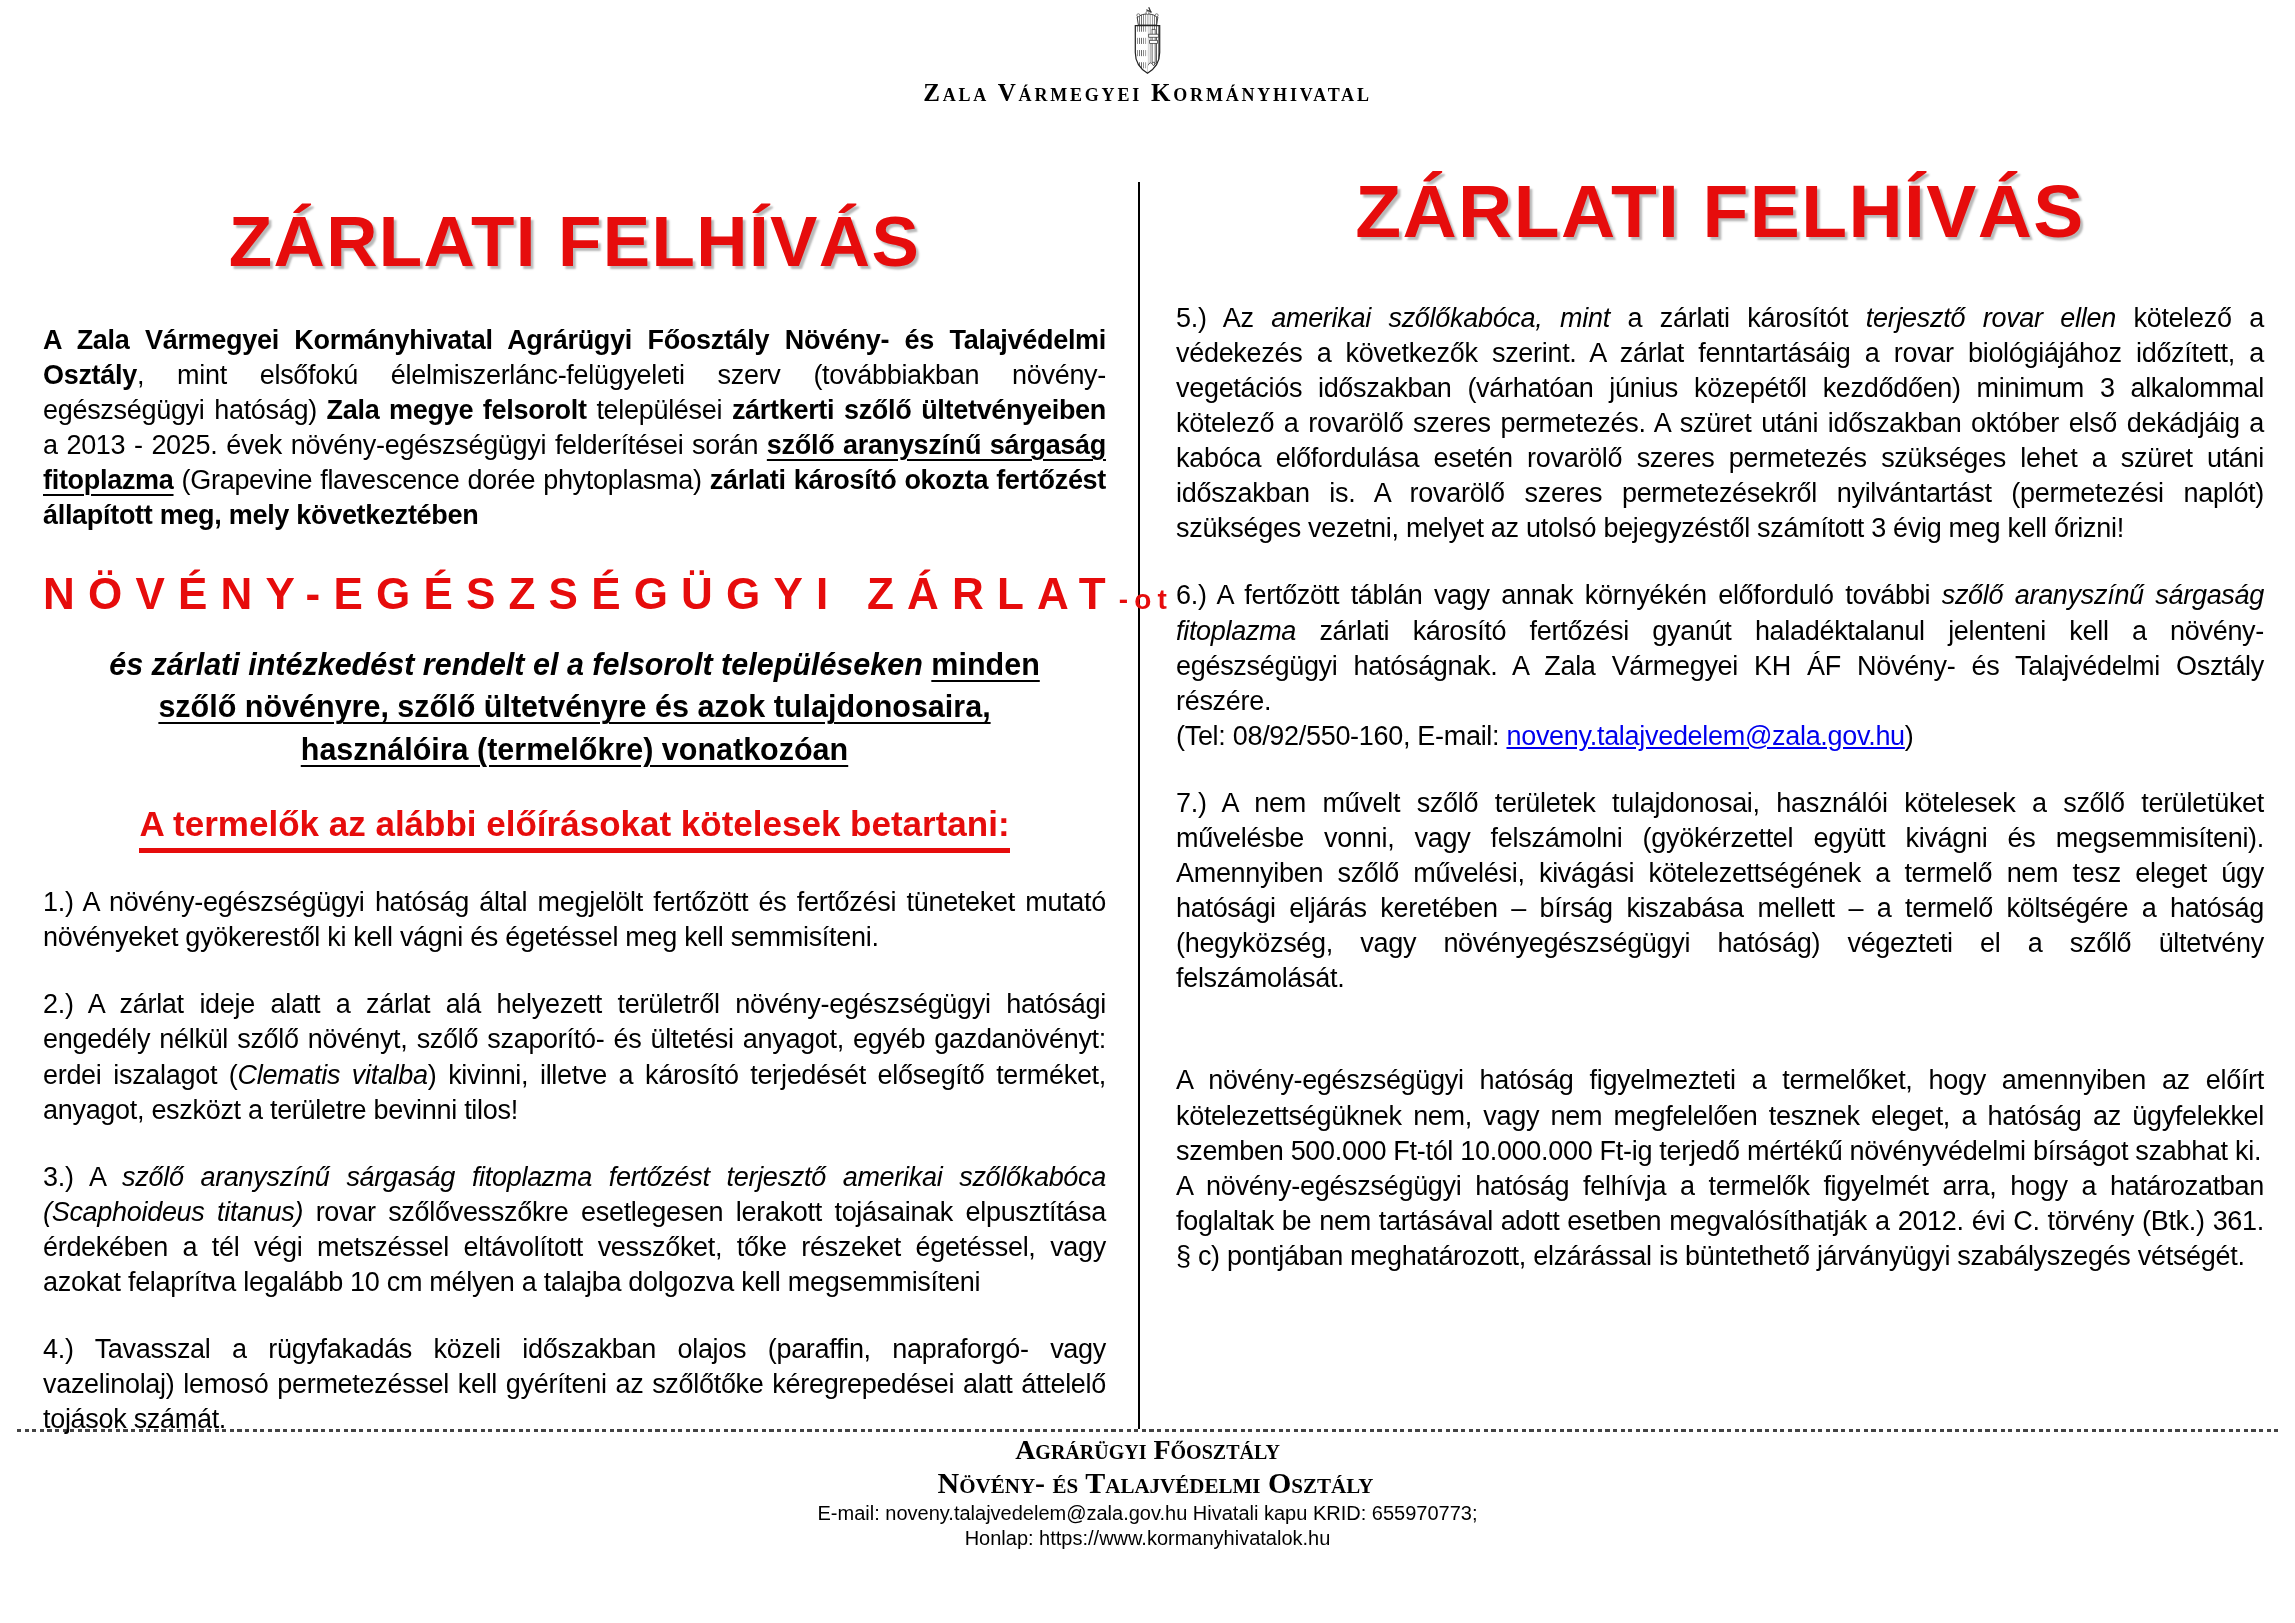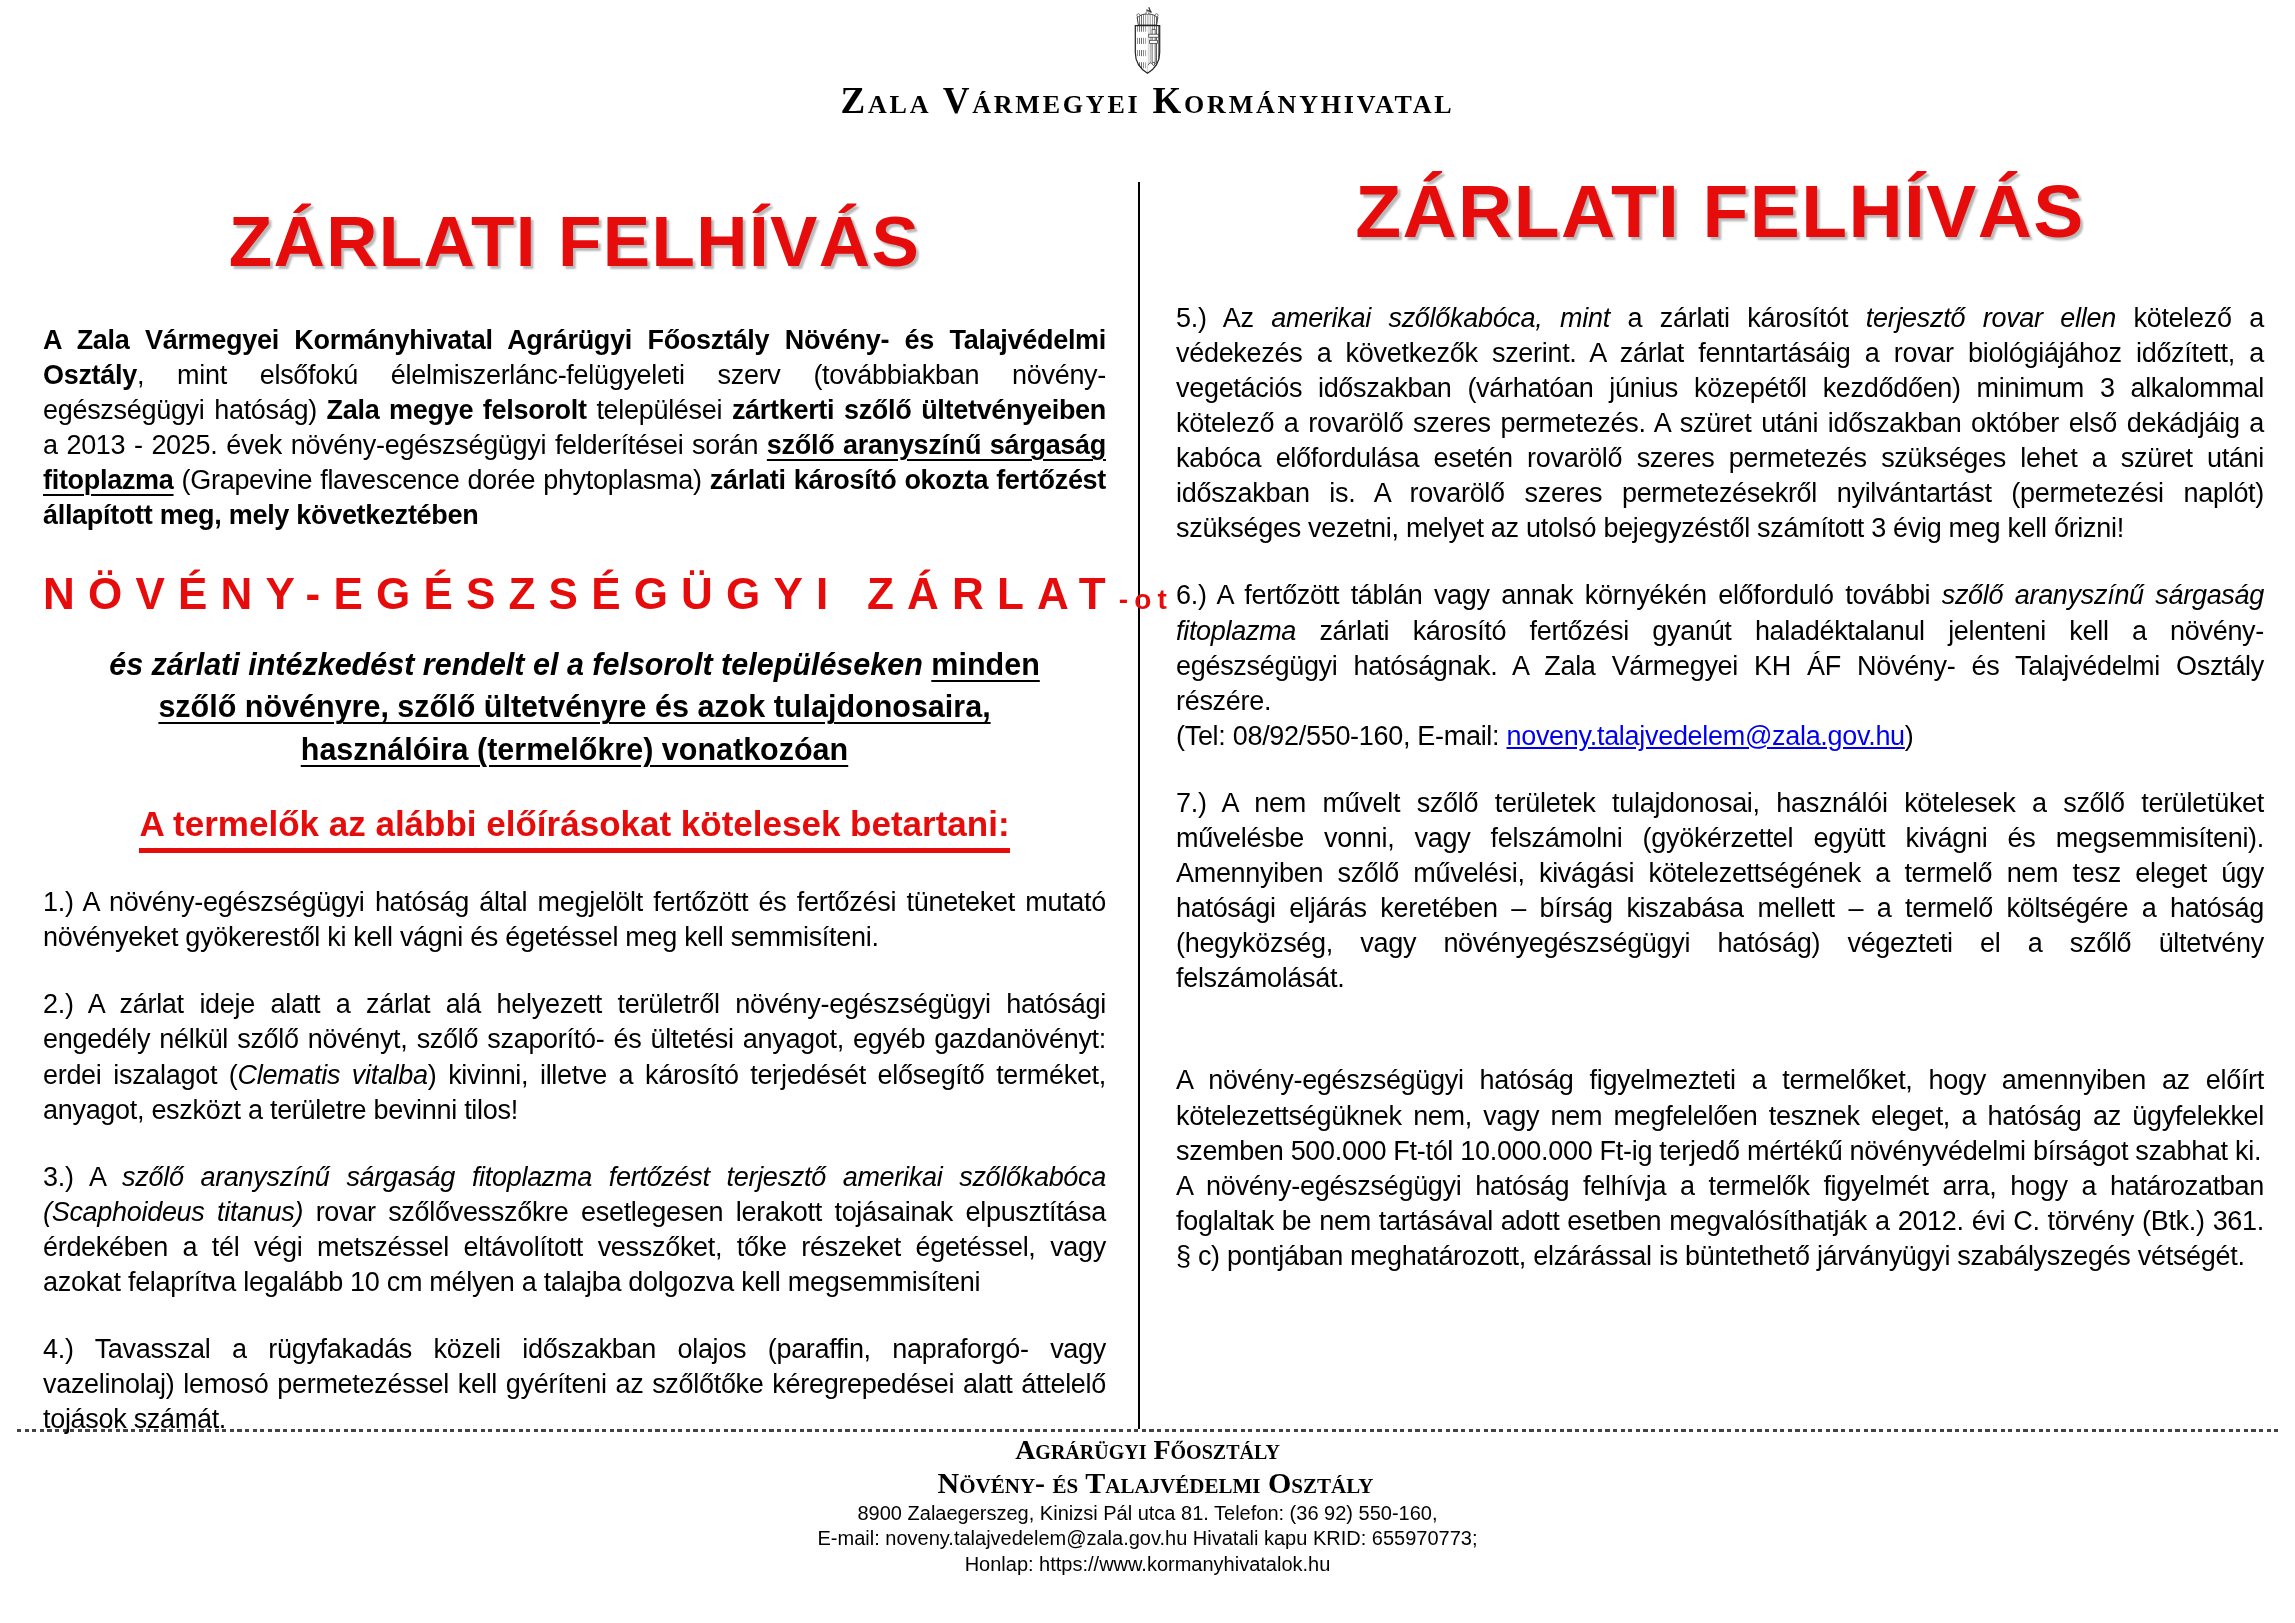--- a/index.html
+++ b/index.html
@@ -6,21 +6,21 @@
   html,body { background:#ffffff; }
   .page {
     position:relative; width:2295px; height:1624px; background:#fff;
     font-family:"Liberation Sans", sans-serif; color:#000; overflow:hidden;
   }
   
   .header { position:absolute; top:5.6px; left:0; width:100%; text-align:center; }
   .crest { width:61px; height:71px; display:block; margin:0 auto 2.8px; }
   .org-name {
     font-family:"Liberation Serif", serif; font-variant:small-caps; font-weight:bold;
-    font-size:37px; letter-spacing:2.8px;
+    font-size:25px; letter-spacing:2.8px;
   }
   
   .col-left  { position:absolute; left:43px;  top:198px; width:1063px; }
   .col-right { position:absolute; left:1176px; top:172px; width:1088px; }
   .vdivider  { position:absolute; left:1138px; top:182px; width:2.1px; height:1247px; background:#000; }
   .hdivider  { position:absolute; left:17.4px; top:1429px; width:2261px; height:2.8px;
                background:repeating-linear-gradient(90deg,#444 0 4.2px,transparent 4.2px 7.6px); }
   
   .big-title {
     font-weight:bold; color:var(--red); text-align:center; letter-spacing:1.4px;
@@ -126,19 +126,18 @@
     <p class="para pt"><span>7.) A nem művelt szőlő területek tulajdonosai, használói kötelesek a szőlő területüket művelésbe vonni, vagy felszámolni (gyökérzettel együtt kivágni és megsemmisíteni). Amennyiben szőlő művelési, kivágási kötelezettségének a termelő nem tesz eleget úgy hatósági eljárás keretében – bírság kiszabása mellett – a termelő költségére a hatóság (hegyközség, vagy növényegészségügyi hatóság) végezteti el a szőlő ültetvény felszámolását.</span></p>
     <div class="warning-block">
       <p class="para"><span>A növény-egészségügyi hatóság figyelmezteti a termelőket, hogy amennyiben az előírt kötelezettségüknek nem, vagy nem megfelelően tesznek eleget, a hatóság az ügyfelekkel szemben 500.000 Ft-tól 10.000.000 Ft-ig terjedő mértékű növényvédelmi bírságot szabhat ki.</span></p>
       <p class="para"><span>A növény-egészségügyi hatóság felhívja a termelők figyelmét arra, hogy a határozatban foglaltak be nem tartásával adott esetben megvalósíthatják a 2012. évi C. törvény (Btk.) 361. § c) pontjában meghatározott, elzárással is büntethető járványügyi szabályszegés vétségét.</span></p>
     </div>
   </div>
 
   <div class="footer">
     <div class="dept1">Agrárügyi Főosztály</div>
     <div class="dept2">Növény- és Talajvédelmi Osztály</div>
-    <div class="contact">8900 Zalaegerszeg, Kinizsi Pál utca 81. Telefon: (36 92) 550-160,</div>
     <div class="contact">E-mail: noveny.talajvedelem@zala.gov.hu Hivatali kapu KRID: 655970773;</div>
     <div class="contact">Honlap: https://www.kormanyhivatalok.hu</div>
   </div>
 
 </div>
 
 
 </body></html>

